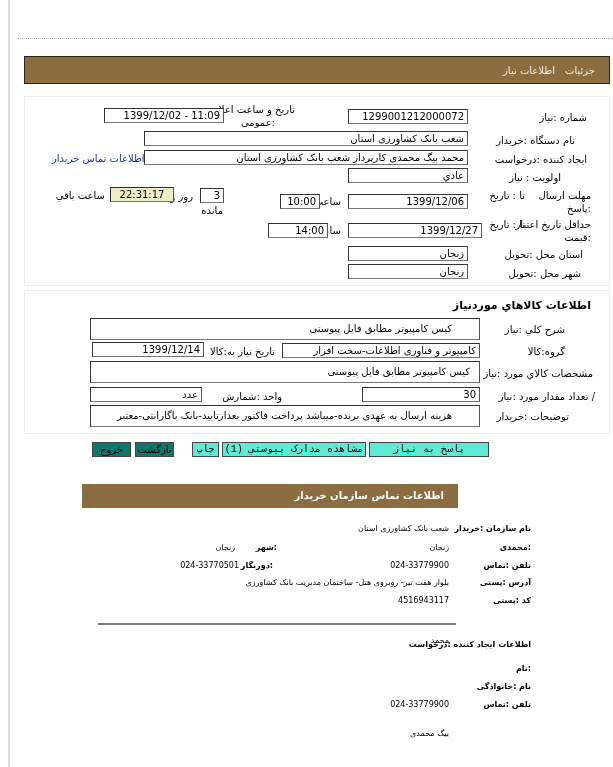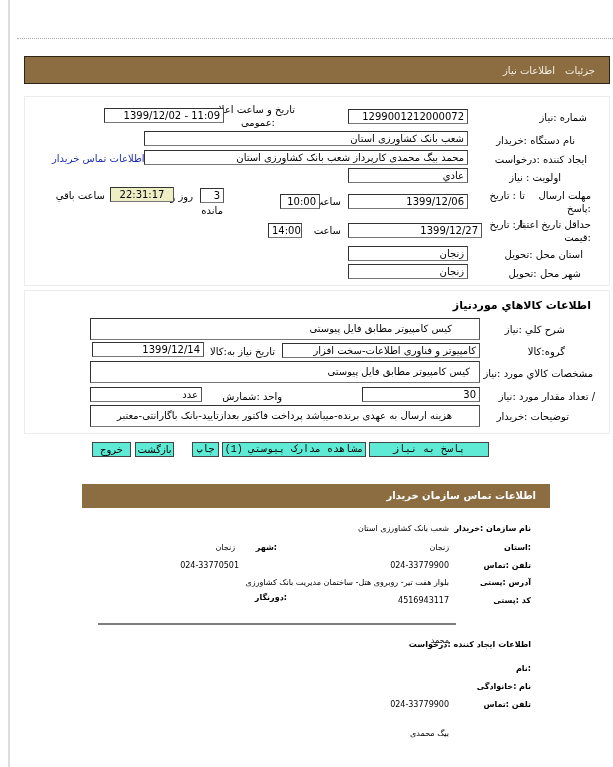--- a/index.html
+++ b/index.html
@@ -34,24 +34,24 @@
   .field.timer { background:#eeeec4; text-align:center; direction:ltr; }
   .link { position:absolute; color:#1d2fae; font-size:10px; white-space:nowrap; cursor:pointer; }
   .section-title { position:absolute; font-weight:bold; font-size:11px; white-space:nowrap; }
 
   .btn {
     position:absolute; top:442px; height:15px; box-sizing:border-box;
     border:1px solid #444; font-size:10px; line-height:13px; text-align:center;
     cursor:pointer; white-space:nowrap;
   }
   .btn.green { background:#5eead4;font-family:Liberation Mono, monospace; }
-  .btn.pink  { background:#5eead4; }
+  .btn.pink  { background:#0f766e; }
 
   .contact-bar {
-    position:absolute; left:82px; top:484px; width:468px; height:24px;
+    position:absolute; left:82px; top:484px; width:376px; height:24px;
     background:#8c6d42; color:#fff; font-weight:bold; font-size:10px;
   }
   .contact-bar span { position:absolute; right:14px; top:6px; }
   .c-lbl { position:absolute; font-size:8px; white-space:nowrap; font-weight:bold; }
   .c-val { position:absolute; font-size:8px; white-space:nowrap; }
   .hr-gray { position:absolute; left:98px; top:623px; width:358px; height:2px; background:#7d7d7d; }
 </style>
 </head>
 <body>
 
@@ -94,21 +94,21 @@
 <span class="lbl" style="right:420px;top:191px;">روز و</span>
 <span class="lbl" style="right:390px;top:205px;">مانده</span>
 <div class="field timer" style="left:110px;top:187px;width:64px;">22:31:17</div>
 <span class="lbl" style="right:508px;top:190px;">ساعت باقي</span>
 
 <span class="lbl" style="right:22px;top:219px;">حداقل تاریخ اعتبار</span>
 <span class="lbl" style="right:22px;top:232px;">:قیمت</span>
 <span class="lbl" style="right:88px;top:219px;">تا : تاریخ</span>
 <div class="field ltr" style="left:348px;top:223px;width:134px;">1399/12/27</div>
 <span class="lbl" style="right:272px;top:225px;">ساعت</span>
-<div class="field ltr" style="left:268px;top:223px;width:34px;">14:00</div>
+<div class="field ltr" style="left:268px;top:223px;width:60px;">14:00</div>
 
 <span class="lbl" style="right:30px;top:249px;">استان محل :تحویل</span>
 <div class="field" style="left:348px;top:246px;width:120px;">زنجان</div>
 
 <span class="lbl" style="right:32px;top:268px;">شهر محل :تحویل</span>
 <div class="field" style="left:348px;top:264px;width:120px;">زنجان</div>
 
 <div class="panel p2"></div>
 <span class="section-title" style="right:22px;top:299px;">اطلاعات کالاهاي موردنیاز</span>
 
@@ -137,28 +137,28 @@
 <div class="btn pink" style="left:135px;width:39px;">بازگشت</div>
 <div class="btn pink" style="left:92px;width:39px;">خروج</div>
 
 <div class="contact-bar">
   <span>اطلاعات تماس سازمان خریدار</span>
 </div>
 
 <span class="c-lbl" style="right:82px;top:524px;">نام سازمان :خریدار</span>
 <span class="c-val" style="right:164px;top:524px;">شعب بانک کشاورزی استان</span>
 
-<span class="c-lbl" style="right:82px;top:543px;">:استان</span>
+<span class="c-lbl" style="right:82px;top:543px;">:محمدی</span>
 <span class="c-val" style="right:164px;top:543px;">زنجان</span>
 <span class="c-lbl" style="right:336px;top:543px;">:شهر</span>
 <span class="c-val" style="right:378px;top:543px;">زنجان</span>
 
 <span class="c-lbl" style="right:82px;top:561px;">تلفن :تماس</span>
 <span class="c-val" style="right:164px;top:561px;">024-33779900</span>
-<span class="c-lbl" style="right:326px;top:561px;margin-top:32px;">:دورنگار</span>
+<span class="c-lbl" style="right:340px;top:561px;">:دورنگار</span>
 <span class="c-val" style="right:374px;top:561px;">024-33770501</span>
 
 <span class="c-lbl" style="right:82px;top:578px;">آدرس :پستی</span>
 <span class="c-val" style="right:164px;top:578px;">بلوار هفت تیر- روبروی هتل- ساختمان مدیریت بانک کشاورزی</span>
 
 <span class="c-lbl" style="right:82px;top:596px;">کد :پستی</span>
 <span class="c-val" style="right:164px;top:596px;">4516943117</span>
 
 <div class="hr-gray"></div>
 

